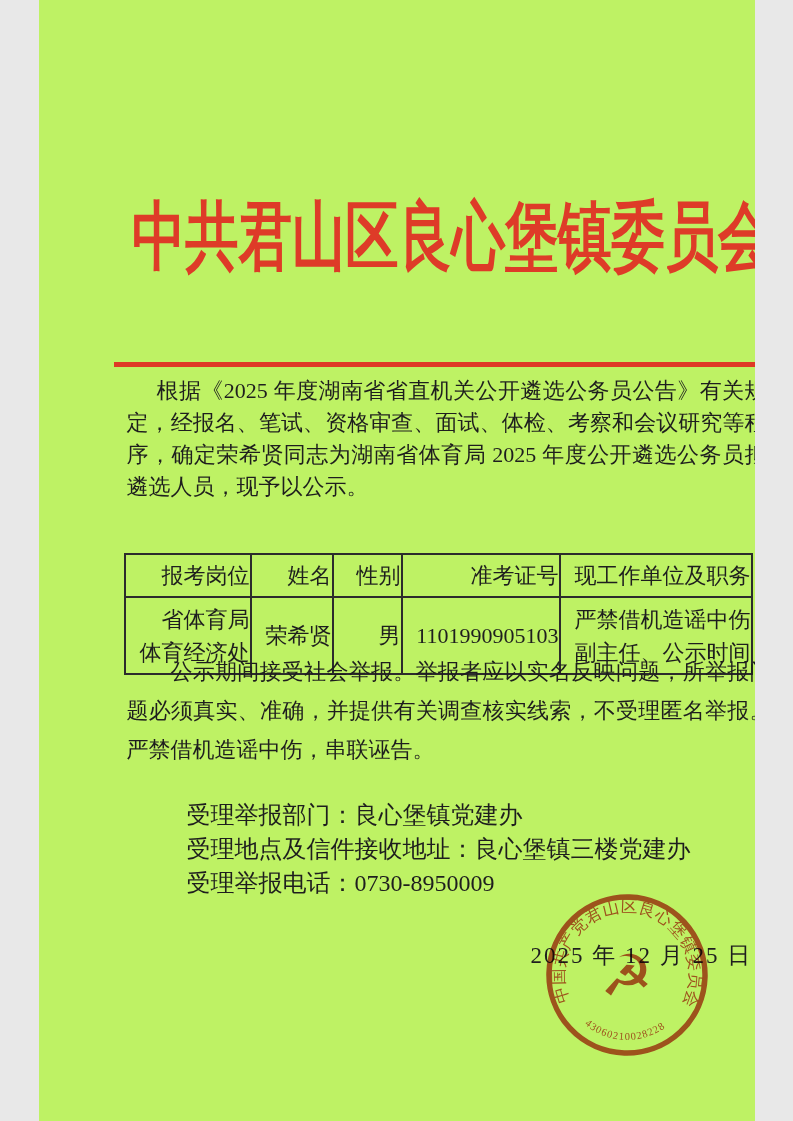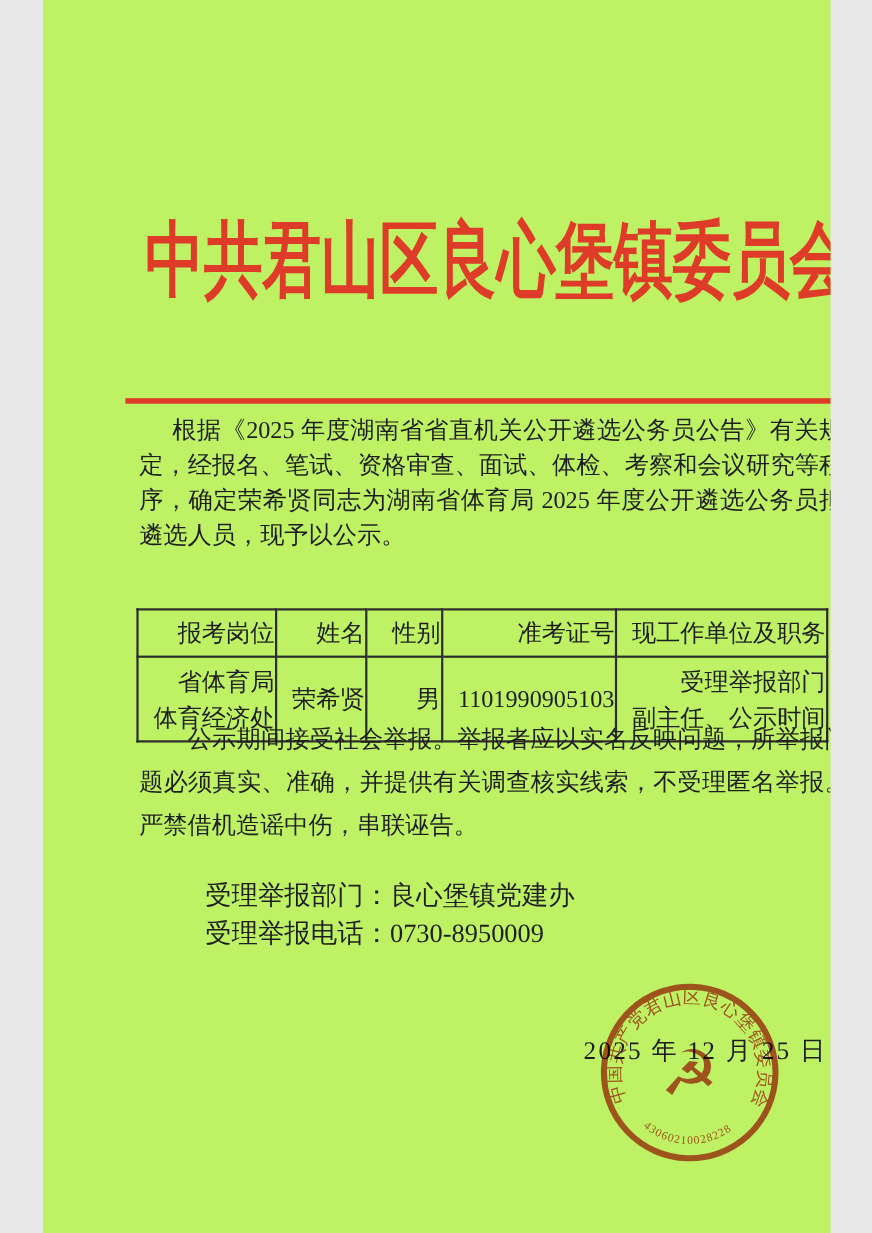--- a/index.html
+++ b/index.html
@@ -91,33 +91,34 @@
     </tr>
     <tr>
       <td class="two-line">
         <div>省体育局</div>
         <div>体育经济处</div>
       </td>
       <td>荣希贤</td>
       <td>男</td>
       <td>1101990905103</td>
       <td class="two-line">
-        <div>受理举报部门</div>
+        <div>严禁借机造谣中伤</div>
         <div>副主任、公示时间</div>
       </td>
     </tr>
   </tbody>
     </table>
 
   <div class="notice-block">
     <p>公示期间接受社会举报。举报者应以实名反映问题，所举报问题必须真实、准确，并提供有关调查核实线索，不受理匿名举报。严禁借机造谣中伤，串联诬告。</p>
   </div>
 
   <div class="contact-block">
     <div class="contact-line">受理举报部门：良心堡镇党建办</div>
+    <div class="contact-line">受理地点及信件接收地址：良心堡镇三楼党建办</div>
     <div class="contact-line">受理举报电话：0730-8950009</div>
   </div>
 
   <div class="issue-date">2025 年 12 月 25 日</div>
 
   <div class="seal">
     <svg viewBox="0 0 172 172" xmlns="http://www.w3.org/2000/svg">
       <circle cx="86" cy="86" r="78" fill="none" stroke="#d04a38" stroke-width="5.5"></circle>
       <path id="sealArcTop" d="M 26.8 107.6 A 63 63 0 1 1 145.2 107.6" fill="none"></path>
       <path id="sealArcBottom" d="M 44.2 135.8 A 65 65 0 0 0 127.8 135.8" fill="none"></path>

